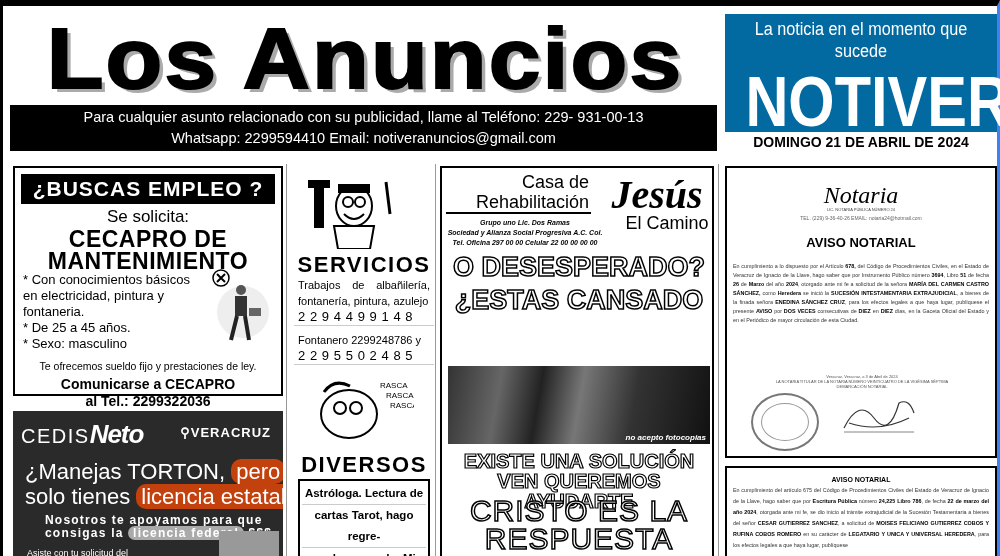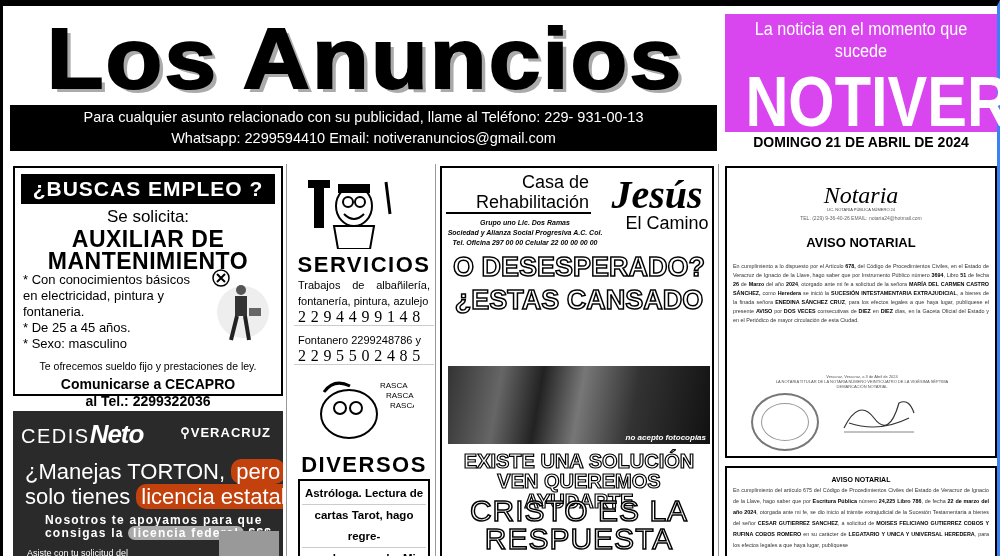--- a/index.html
+++ b/index.html
@@ -7,21 +7,21 @@
   body { font-family: "Liberation Sans", sans-serif; color: #000; position: relative; }
 
   .page { position: absolute; inset: 0; border-top: 6px solid #000; border-left: 3px solid #000; border-right: 3px solid #3b82f6; }
 
   
   .masthead { position: absolute; left: 12px; top: 6px; width: 700px; height: 92px; text-align: center; }
   .masthead-title { font-family: "Liberation Sans", sans-serif; font-weight: 900; font-size: 86px; letter-spacing: 2px; line-height: 92px; transform: scaleX(1.08); transform-origin: center;
     text-shadow: 4px 4px 0 #aaa; -webkit-text-stroke: 2px #000; }
   .contact-bar { position: absolute; left: 7px; top: 99px; width: 707px; height: 46px; background: #000; color: #fff; text-align: center; font-size: 14.5px; line-height: 21px; padding-top: 2px; font-family: "Liberation Sans", sans-serif; }
 
-  .notiver-box { position: absolute; left: 722px; top: 8px; width: 272px; height: 118px; background: #d946ef; color: #fff; text-align: center; }
+  .notiver-box { position: absolute; left: 722px; top: 8px; width: 272px; height: 118px; background: #0369a1; color: #fff; text-align: center; }
   .notiver-tag { font-size: 18px; line-height: 22px; padding-top: 4px; transform: scaleX(0.9); }
   .notiver-name { font-size: 70px; font-weight: 900; line-height: 80px; letter-spacing: 0px; transform: scaleX(0.85); }
   .date-line { position: absolute; left: 722px; top: 128px; width: 272px; text-align: center; font-size: 14px; font-weight: bold; }
 
   
   .col-divider { position: absolute; top: 158px; bottom: 0; width: 1px; background: #999; }
 
   
   .job-ad { position: absolute; left: 10px; top: 160px; width: 270px; height: 230px; border: 2px solid #000; text-align: center; }
   .job-head { margin: 6px 6px 0; background: #000; color: #fff; font-weight: 900; font-size: 21px; letter-spacing: 1px; line-height: 30px; }
@@ -43,21 +43,21 @@
   .pill-dark { background: #aaa; }
   .neto-s1 { position: absolute; left: 32px; top: 103px; font-size: 12px; line-height: 13px; letter-spacing: 1.2px; font-weight: bold; }
   .neto-s3 { position: absolute; left: 14px; top: 137px; font-size: 9px; }
   .neto-truck { position: absolute; right: 4px; top: 120px; width: 60px; height: 40px; background: #999; }
 
   
   .serv-col { position: absolute; left: 291px; top: 160px; width: 140px; }
   .cartoon { width: 120px; height: 75px; margin: 8px auto 0; }
   .section-title { font-weight: 900; font-size: 22px; text-align: center; letter-spacing: 1.5px; line-height: 24px; }
   .serv-text { font-size: 11px; line-height: 16px; text-align: justify; padding: 0 4px; }
-  .spaced { letter-spacing: 4.7px; font-size: 16px; line-height: 16px; border-bottom: 1px solid #ccc; padding: 0 4px; font-family: Liberation Serif, serif; }
+  .spaced { letter-spacing: 4.7px; font-size: 13px; line-height: 16px; border-bottom: 1px solid #ccc; padding: 0 4px; }
   .serv-gap { height: 6px; }
   .div-col { position: absolute; left: 291px; top: 360px; width: 140px; }
   .astro-box { border: 2px solid #000; margin: 2px 4px 0; padding: 2px; font-weight: bold; font-size: 11.5px; text-align: center; line-height: 21px; }
   .astro-box .l { border-bottom: 1px solid #ccc; }
 
   
   .rehab-ad { position: absolute; left: 437px; top: 160px; width: 274px; height: 396px; border: 2px solid #000; }
   .rehab-name { position: absolute; left: 32px; top: 4px; font-size: 18px; line-height: 20px; text-align: right; width: 115px; }
   .rehab-underline { position: absolute; left: 4px; top: 44px; width: 145px; height: 2px; background: #000; }
   .rehab-small { position: absolute; left: 3px; top: 50px; width: 160px; font-size: 7px; line-height: 10px; text-align: center; font-style: italic; font-weight: bold; }
@@ -106,21 +106,21 @@
   </div>
   <div class="date-line">DOMINGO 21 DE ABRIL DE 2024</div>
 
   <div class="col-divider" style="left:283px"></div>
   <div class="col-divider" style="left:432px"></div>
   <div class="col-divider" style="left:715px"></div>
 
   <div class="job-ad">
     <div class="job-head">¿BUSCAS EMPLEO ?</div>
     <div class="job-sub">Se solicita:</div>
-    <div class="job-title">AUXILIAR DE</div>
+    <div class="job-title">CECAPRO DE</div>
     <div class="job-title">MANTENIMIENTO</div>
     <div class="job-list">
       <div>* Con conocimientos básicos en electricidad, pintura y fontaneria.</div>
       <div>* De 25 a 45 años.</div>
       <div>* Sexo: masculino</div>
     </div>
     <svg class="job-figure" viewBox="0 0 60 80">
       <circle cx="34" cy="44" r="26" fill="#eee"></circle>
       <circle cx="12" cy="10" r="8" fill="#fff" stroke="#000" stroke-width="1.5"></circle>
       <path d="M8 6 L16 14 M16 6 L8 14" stroke="#000" stroke-width="2"></path>

